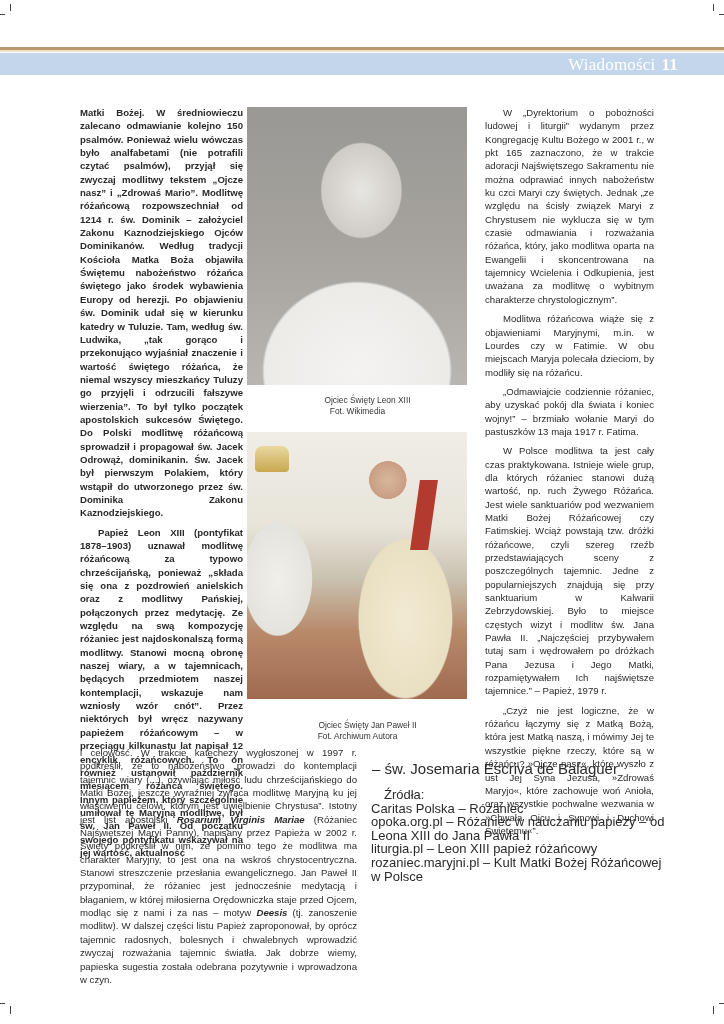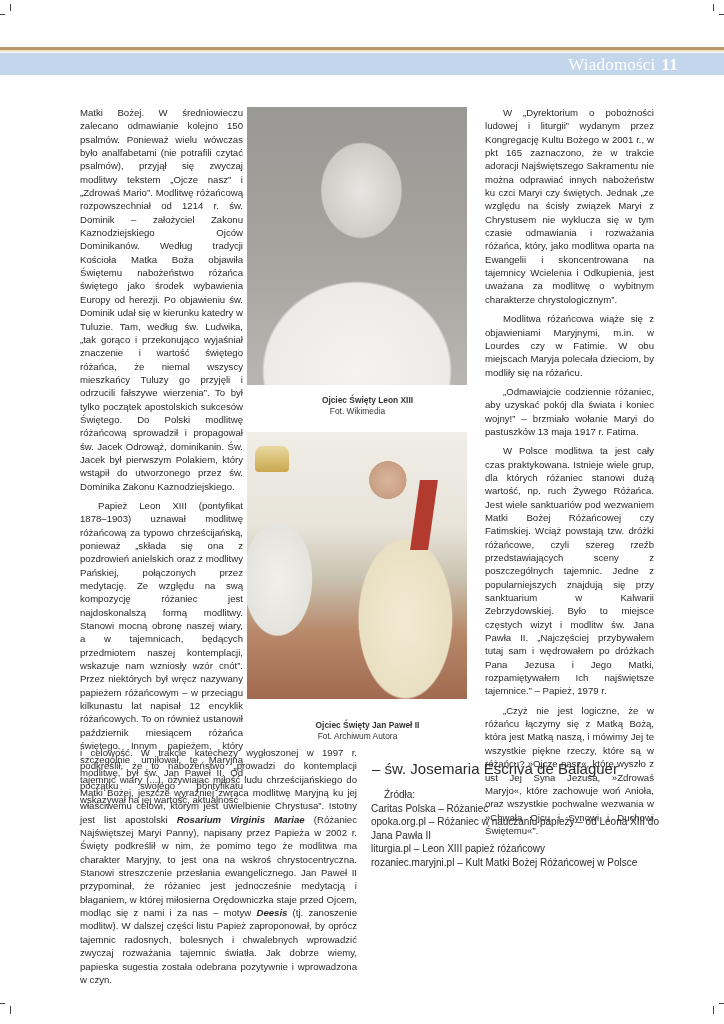--- a/index.html
+++ b/index.html
@@ -8,42 +8,42 @@
   .crop { position:absolute; background:#444; }
   .gold-line { position:absolute; left:0; top:47px; width:724px; height:3px; background:#b9976a; }
   .gold-thin { position:absolute; left:0; top:50px; width:724px; height:2px; background:#efe3cc; }
   .header-band { position:absolute; left:0; top:53px; width:724px; height:22px; background:#c3d6ec; }
   .header-title { position:absolute; right:46px; top:53px; height:22px; line-height:23px;
                   font-family:"Liberation Serif", serif; font-size:17px; color:#fff; letter-spacing:0.2px; }
   .header-title .num { font-weight:bold; margin-left:6px; }
   .col { position:absolute; font-size:9.6px; line-height:13.35px; text-align:justify; }
   .col p { margin:0 0 6px 0; }
   .col p.ind { text-indent:18px; }
-  #col-left { left:80px; top:106px; width:163px; }
+  #col-left { left:80px; top:106px; width:163px;font-weight:bold; }
   #col-left-wide { left:80px; top:746px; width:277px; }
   #col-right { left:485px; top:106px; width:169px; }
   .photo { position:absolute; overflow:hidden; }
   #photo-leo { left:247px; top:107px; width:220px; height:278px;
      background: radial-gradient(ellipse 30% 28% at 52% 30%, #e8e6e2 0%, #cfcbc5 60%, transparent 62%),
                  radial-gradient(ellipse 60% 45% at 50% 95%, #f4f3f1 0%, #ecebe8 70%, transparent 72%),
                  linear-gradient(180deg, #9a9894 0%, #a6a39e 50%, #b9b6b1 100%); }
   #photo-jp { left:247px; top:432px; width:220px; height:267px;
      background: radial-gradient(ellipse 22% 30% at 14% 55%, #f1efea 0%, #e5e3de 70%, transparent 72%),
                  radial-gradient(ellipse 30% 42% at 72% 70%, #f2ead3 0%, #e9dfc2 70%, transparent 72%),
                  radial-gradient(ellipse 12% 10% at 64% 18%, #d9b79b 0%, #c99e83 70%, transparent 72%),
                  linear-gradient(180deg, #f0ede6 0%, #e8e4da 35%, #c9c2b0 55%, #b8896a 75%, #a06a4f 100%); }
   .crown { position:absolute; left:8px; top:14px; width:34px; height:26px;
            background:linear-gradient(180deg,#e9d8a0,#c9a84f); border-radius:8px 8px 4px 4px; }
   .red-stole { position:absolute; left:168px; top:48px; width:18px; height:70px; background:#b33a2e; transform:skewX(-8deg); }
   .caption { position:absolute; text-align:center; font-size:8.4px; line-height:11px; color:#333; }
-  .caption b { font-weight:bold;margin-left:20px; }
+  .caption b { font-weight:normal;margin-left:20px; }
   #cap-leo { left:270px; top:395px; width:175px; }
   #cap-jp { left:270px; top:720px; width:175px; }
   #quote-attrib { position:absolute; left:372px; top:760px; font-size:15px; }
-  #sources { position:absolute; left:371px; top:788px; font-size:10px; line-height:13.6px; width:300px; }
+  #sources { position:absolute; left:371px; top:788px; font-size:13px; line-height:13.6px; width:300px; }
   #sources .head { padding-left:13px; }
   i.it { font-style:italic;font-weight:bold; }
 </style>
 </head>
 <body>
 
 <div class="crop" style="left:0;top:14px;width:5px;height:1px;"></div>
 <div class="crop" style="left:10px;top:4px;width:1px;height:7px;"></div>
 <div class="crop" style="right:0;top:14px;width:5px;height:1px;"></div>
 <div class="crop" style="right:10px;top:4px;width:1px;height:7px;"></div>

